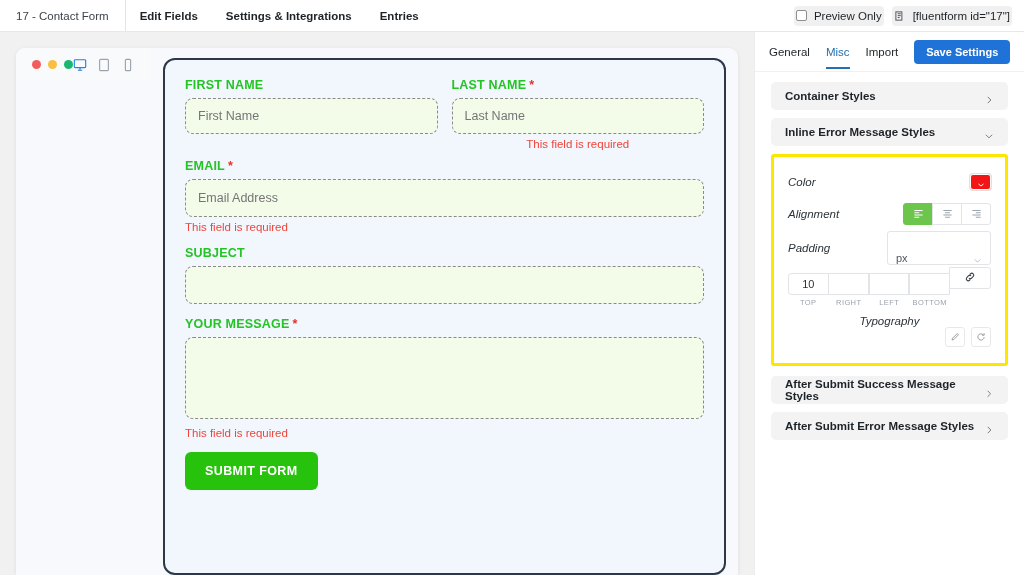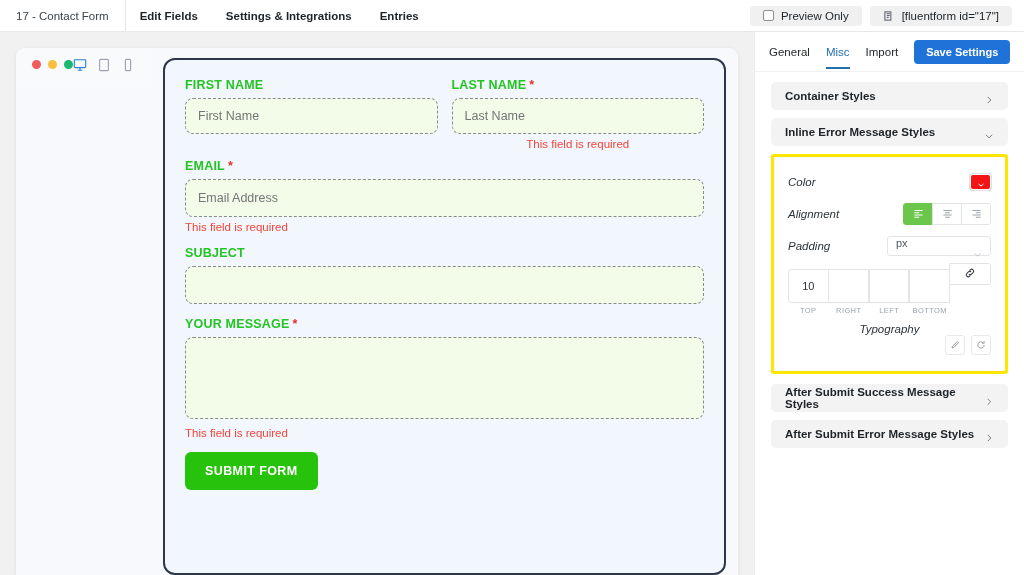--- a/index.html
+++ b/index.html
@@ -32,21 +32,21 @@
     font-size: 11.5px; font-weight: bold; color: #1d2327;
     white-space: nowrap; cursor: pointer;
   }
   .topbar-right {
     margin-left: auto; display: flex; align-items: center;
     gap: 8px; padding-right: 12px;
   }
   .pill {
     display: flex; align-items: center; gap: 7px;
     background: #f0f0f1; border-radius: 4px;
-    padding: 4px 13px; font-size: 11.5px; color: #1d2327;
+    padding: 4px 2px; font-size: 11.5px; color: #1d2327;
     cursor: pointer; white-space: nowrap;
   }
   .cb {
     width: 11px; height: 11px; border: 1px solid #8c8f94;
     background: #fff; border-radius: 2px; flex: 0 0 auto;
   }
   .shortcode-icon { width: 12px; height: 12px; flex: 0 0 auto; color: #50575e; }
 
   
   .body-wrap { flex: 1; display: flex; min-height: 0; }
@@ -204,31 +204,31 @@
     display: flex; align-items: center; justify-content: center;
     cursor: pointer; margin-left: -1px;
   }
   .seg-btn:first-child { border-radius: 3px 0 0 3px; margin-left: 0; }
   .seg-btn:last-child { border-radius: 0 3px 3px 0; }
   .seg-btn.active { background: #6cc64b; border-color: #6cc64b; }
   .seg-btn svg { width: 11px; height: 11px; color: #9aa3ae; }
   .seg-btn.active svg { color: #ffffff; }
 
   .unit-select {
-    width: 104px; height: 20px;
+    width: 104px; height: 34px;
     border: 1px solid #e2e4e7; border-radius: 3px;
-    background: #fff; display: flex; align-items: flex-start;
-    padding: 0 8px; font-size: 11px; color: #50575e; cursor: pointer; flex-direction: column;
+    background: #fff; display: flex; align-items: flex-end;
+    padding: 0 8px; font-size: 11px; color: #50575e; cursor: pointer;
   }
   .unit-select .chev { margin-left: auto; width: 9px; height: 9px; color: #b4b9be; }
 
   .pad-grid { display: flex; margin-top: 6px; }
   .pad-cell { flex: 1; display: flex; flex-direction: column; align-items: center; }
   .pad-in {
-    width: 100%; height: 34px;
+    width: 100%; height: 22px;
     border: 1px solid #e2e4e7; background: #fff;
     text-align: center; font-size: 11px; color: #2c3338;
     margin-left: -1px; outline: none;
     font-family: "Liberation Sans", sans-serif;
   }
   .pad-cell:first-child .pad-in { margin-left: 0; border-radius: 3px 0 0 3px; }
   .pad-tag {
     font-size: 7.5px; color: #9aa3ae; letter-spacing: .4px;
     margin-top: 3px; text-transform: uppercase;
   }

